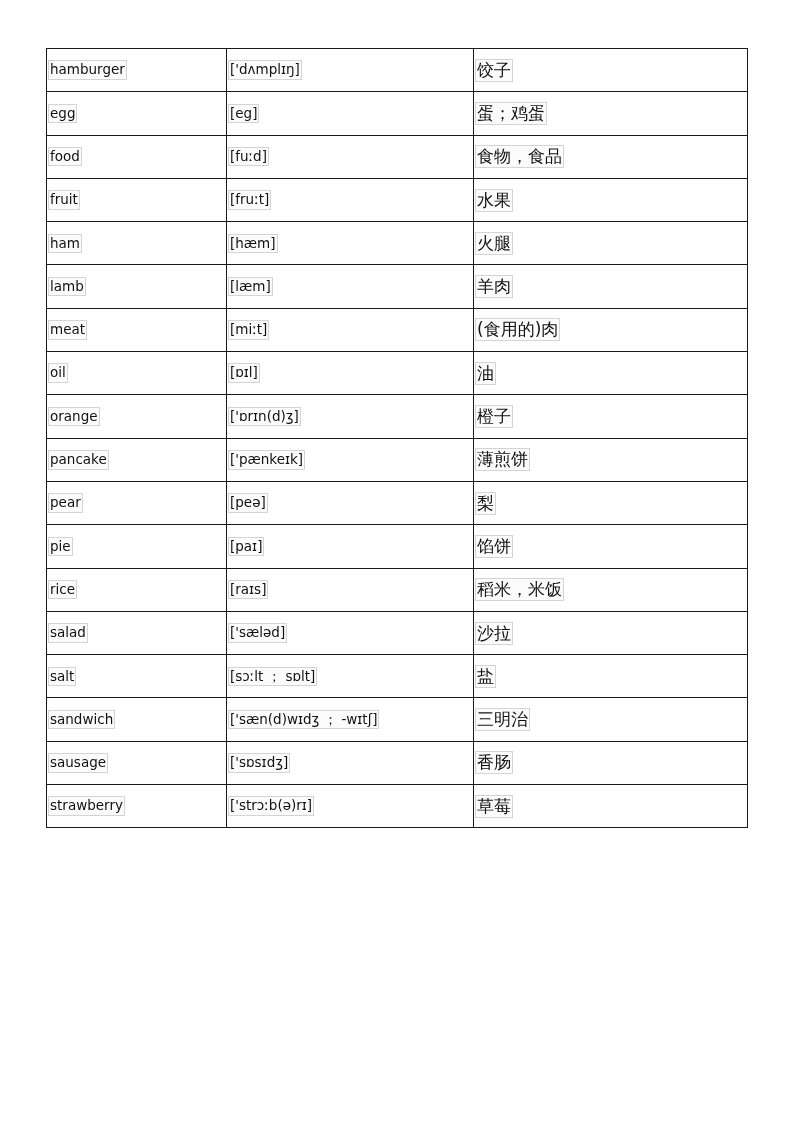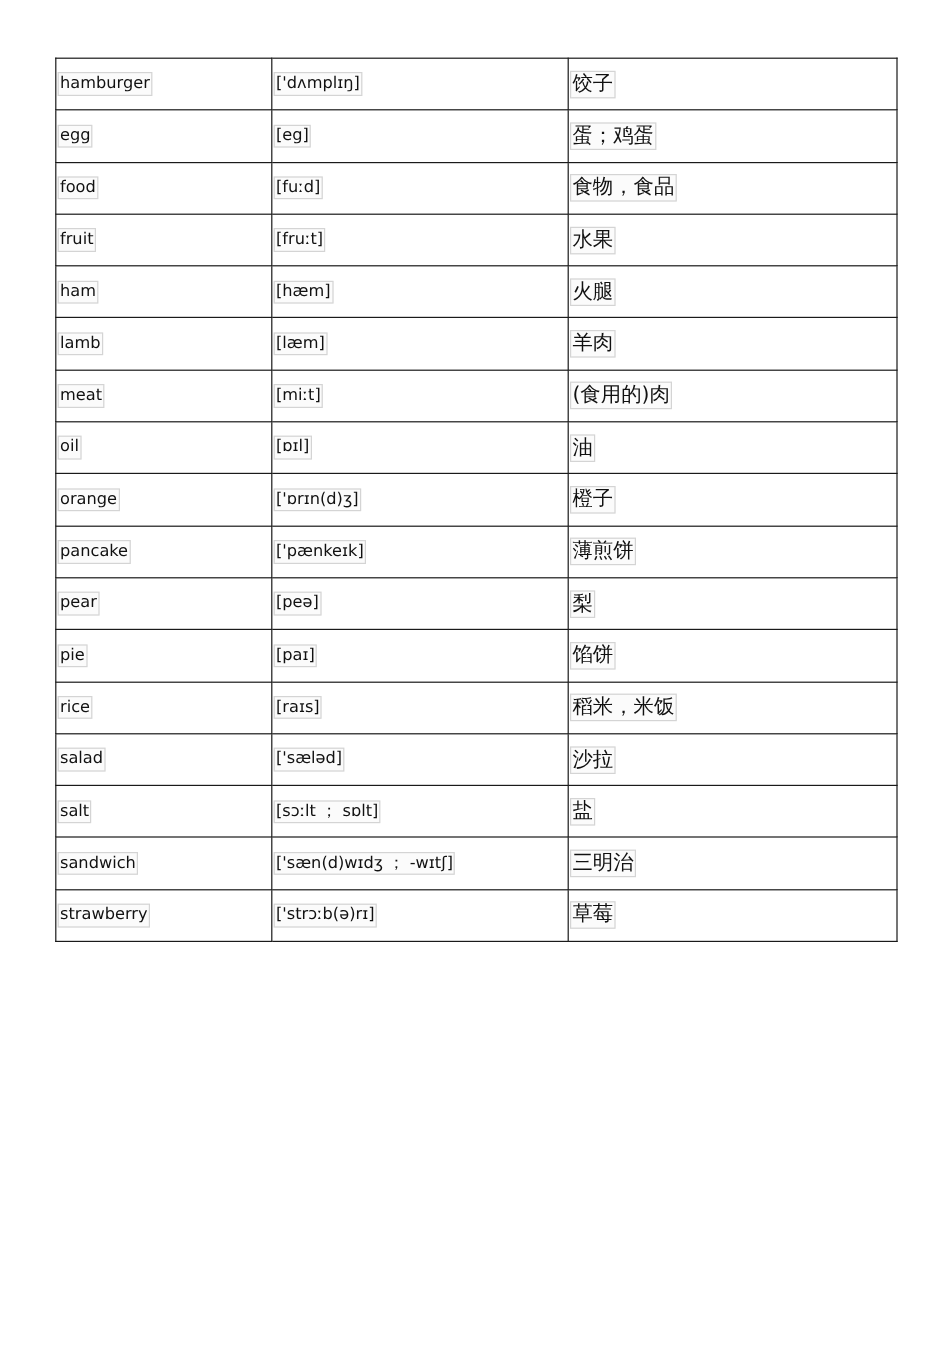--- a/index.html
+++ b/index.html
@@ -108,18 +108,23 @@
       <td><span class="cell-text">salt</span></td>
       <td><span class="cell-text">[sɔːlt ；  sɒlt]</span></td>
       <td><span class="cell-text zh">盐</span></td>
     </tr>
     <tr>
       <td><span class="cell-text">sandwich</span></td>
       <td><span class="cell-text">['sæn(d)wɪdʒ ；  -wɪtʃ]</span></td>
       <td><span class="cell-text zh">三明治</span></td>
     </tr>
     <tr>
+      <td><span class="cell-text">sausage</span></td>
+      <td><span class="cell-text">['sɒsɪdʒ]</span></td>
+      <td><span class="cell-text zh">香肠</span></td>
+    </tr>
+    <tr>
       <td><span class="cell-text">strawberry</span></td>
       <td><span class="cell-text">['strɔːb(ə)rɪ]</span></td>
       <td><span class="cell-text zh">草莓</span></td>
     </tr>
   </tbody>
 </table>
 
 </body></html>

